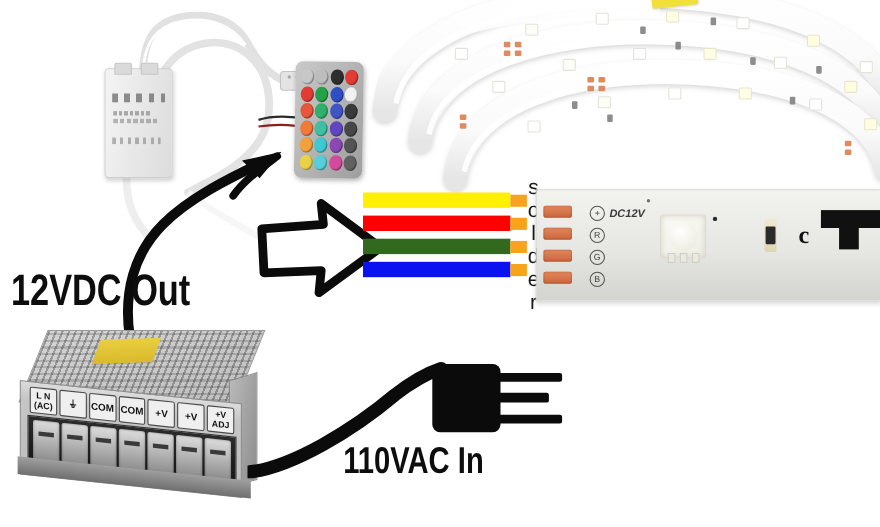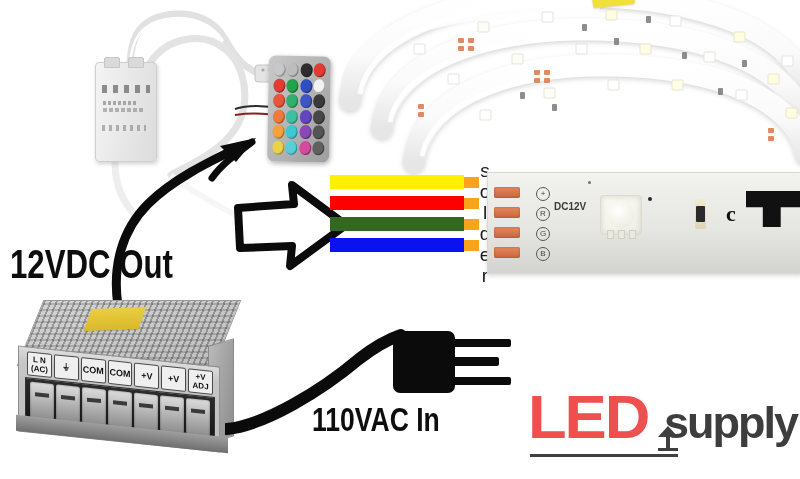--- a/index.html
+++ b/index.html
@@ -419,21 +419,21 @@
 
   <div id="strip-closeup" class="abs">
     <div id="closeup-top-strip"></div>
 
     <div class="cu-pad" style="top:14px;"></div>
     <div class="cu-pad" style="top:34px;"></div>
     <div class="cu-pad" style="top:54px;"></div>
     <div class="cu-pad" style="top:74px;"></div>
 
     <div class="cu-circ" style="left:48px;top:14px;">+</div>
-    <div class="cu-lbl" style="left:66px;top:28px;">DC12V</div>
+    <div class="cu-lbl" style="left:66px;top:16px;font-style:italic;">DC12V</div>
     <div class="cu-circ" style="left:48px;top:34px;">R</div>
     <div class="cu-circ" style="left:48px;top:54px;">G</div>
     <div class="cu-circ" style="left:48px;top:74px;">B</div>
 
     <div id="cu-5050">
       <div id="cu-5050-dome"></div>
       <div class="cu-leg" style="left:6px;"></div>
       <div class="cu-leg" style="left:17px;"></div>
       <div class="cu-leg" style="left:28px;"></div>
     </div>
@@ -485,24 +485,14 @@
     <path d="M 2 104 C 40 100 96 66 134 34 C 152 20 164 14 176 10" stroke="#0b0b0b" stroke-width="12" fill="none" stroke-linecap="round"></path>
     <rect x="168" y="6" width="62" height="62" rx="7" fill="#0b0b0b"></rect>
     <rect x="228" y="14" width="58" height="8" rx="2" fill="#0b0b0b"></rect>
     <rect x="228" y="32" width="46" height="9" rx="2" fill="#0b0b0b"></rect>
     <rect x="228" y="52" width="58" height="8" rx="2" fill="#0b0b0b"></rect>
   </svg>
 
   <div id="label-12vdc" class="abs bigtext">12VDC Out</div>
   <div id="label-110vac" class="abs bigtext">110VAC In</div>
 
-  <div id="logo" class="abs">
-    <div id="logo-led" style="color: rgb(238, 79, 79);">LED</div>
-    <div id="logo-supply" style="color: rgb(61, 61, 61);">supply</div>
-    <div id="logo-underline" style="background: rgb(63, 63, 63);"></div>
-    <svg id="logo-arrow" viewBox="0 0 28 30">
-      <rect x="4" y="22" width="20" height="3" fill="#3f3f3f"></rect>
-      <rect x="12" y="8" width="4" height="14" fill="#3f3f3f"></rect>
-      <path d="M 14 0 L 24 11 L 4 11 Z" fill="#3f3f3f"></path>
-    </svg>
-  </div>
 
 </div>
 
 </body></html>

